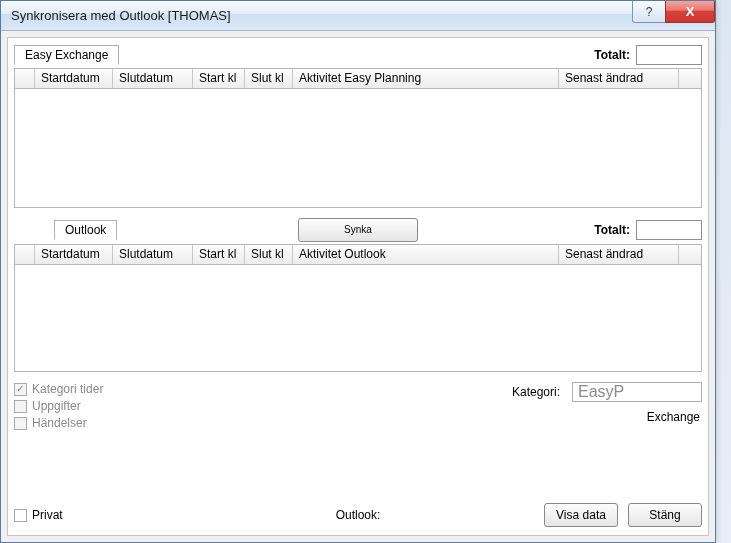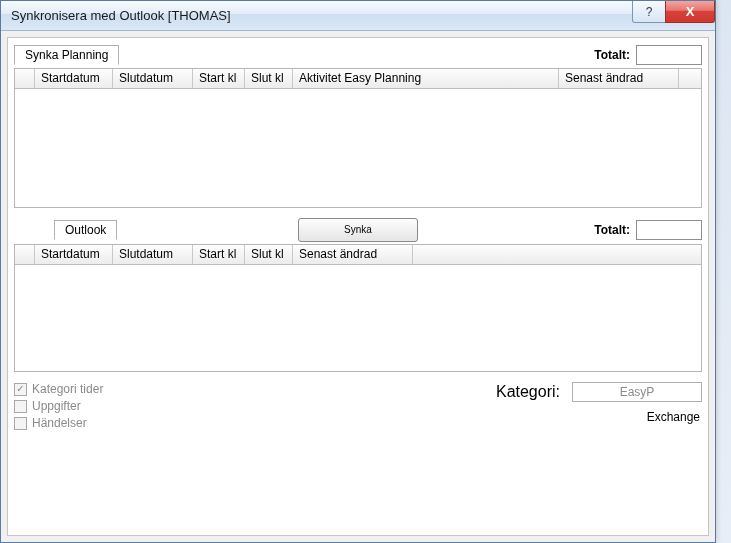--- a/index.html
+++ b/index.html
@@ -187,29 +187,28 @@
     font-size:10px;color:#8a8a8a;line-height:1;
   }
   .chkbox.disabled { background:#f4f4f4; }
   .kategori-area {
     position:absolute;
     right: 0; top: 0;
     display:flex;
     align-items:center;
     gap:12px;
   }
-  .kategori-lbl { font-size:16px; }
+  .kategori-lbl { font-size:12px; }
   .kategori-input {
     width: 130px; height:20px;
     border:1px solid #aeaeae;
     color:#8c8c8c;
     padding:1px 5px;
-    font-size:12px;
+    font-size:16px;
     background:#fff;
-    text-align:center;
   }
   .exchange {
     position:absolute;
     right: 2px;
     top: 28px;
     font-weight: normal;
     font-size: 12px;
   }
   .footer {
     display:flex;
@@ -254,21 +253,21 @@
       </div>
       <div class="tb-btn tb-close">
         <span>X</span>
       </div>
     </div>
   </div>
 
   <div class="client">
 
     <div class="section-head">
-      <div class="tab-label">Synka Planning</div>
+      <div class="tab-label">Easy Exchange</div>
       <div class="spacer"></div>
       <span class="totalt-lbl">Totalt:</span>
       <div class="totalt-box"></div>
     </div>
     <div class="grid">
       <div class="grid-head">
         <div class="gh gh-sel"></div>
         <div class="gh gh-start">Startdatum</div>
         <div class="gh gh-slut">Slutdatum</div>
         <div class="gh gh-skl">Start kl</div>
@@ -288,20 +287,21 @@
       <div class="totalt-box"></div>
     </div>
 
     <div class="grid grid2">
       <div class="grid-head">
         <div class="gh gh-sel"></div>
         <div class="gh gh-start">Startdatum</div>
         <div class="gh gh-slut">Slutdatum</div>
         <div class="gh gh-skl">Start kl</div>
         <div class="gh gh-slkl">Slut kl</div>
+        <div class="gh gh-akt">Aktivitet Outlook</div>
         <div class="gh gh-sen">Senast ändrad</div>
         <div class="gh gh-tail"></div>
       </div>
       <div class="grid-body"></div>
     </div>
 
     <div class="bottom">
       <div class="bottom-row1">
         <div class="checks">
           <div class="check">
@@ -317,16 +317,27 @@
             <span>Händelser</span>
           </div>
         </div>
         <div class="kategori-area">
           <span class="kategori-lbl">Kategori:</span>
           <input class="kategori-input" value="EasyP" style="">
         </div>
         <div class="exchange">Exchange</div>
       </div>
 
+      <div class="footer" style="position:relative;">
+        <div class="privat">
+          <span class="chkbox"></span>
+          <span>Privat</span>
+        </div>
+        <span class="outlook-lbl">Outlook:</span>
+        <div class="footer-btns">
+          <div class="btn">Visa data</div>
+          <div class="btn">Stäng</div>
+        </div>
+      </div>
     </div>
 
   </div>
 </div>
 
 </body></html>

